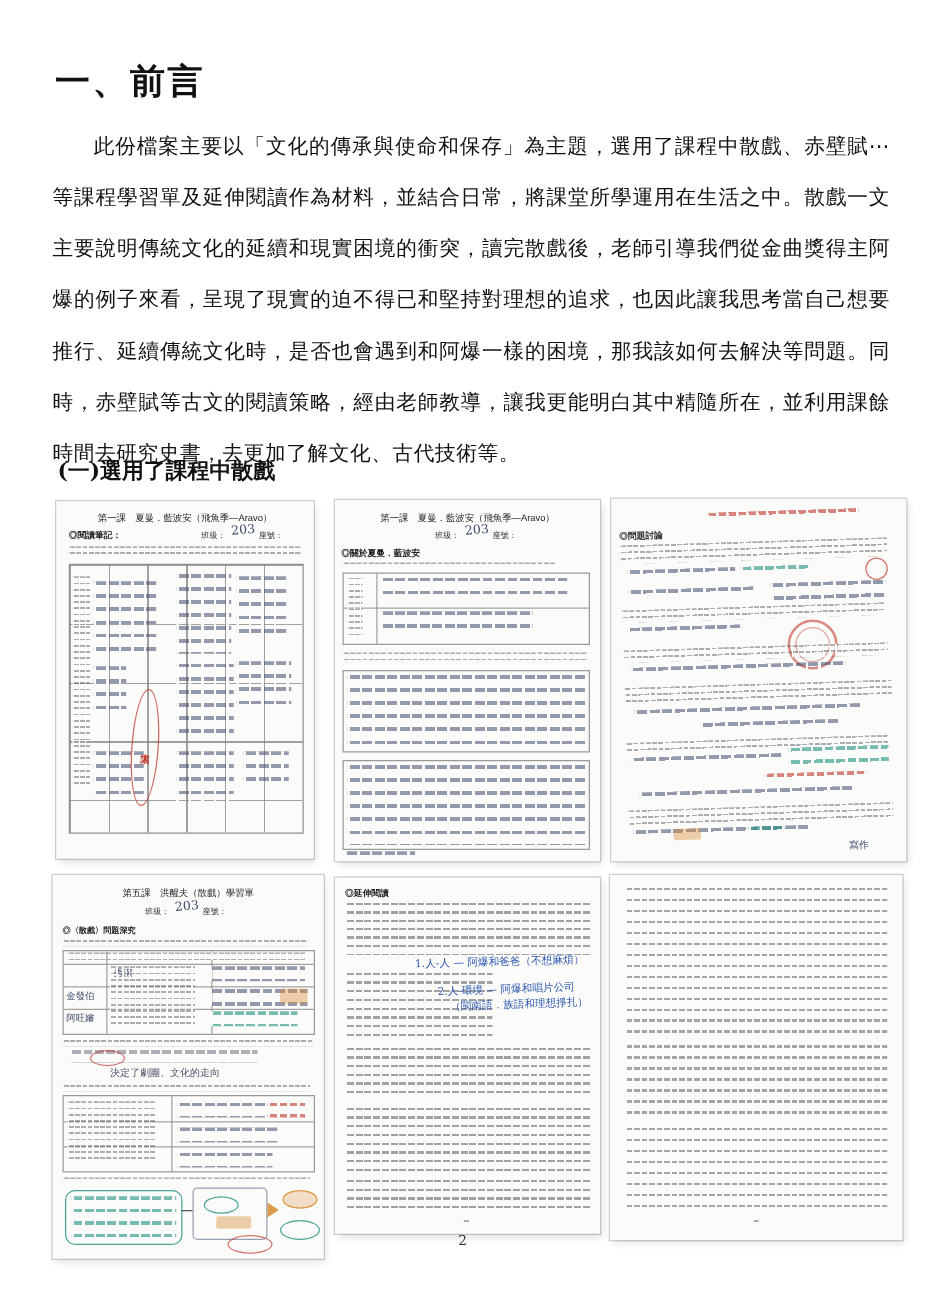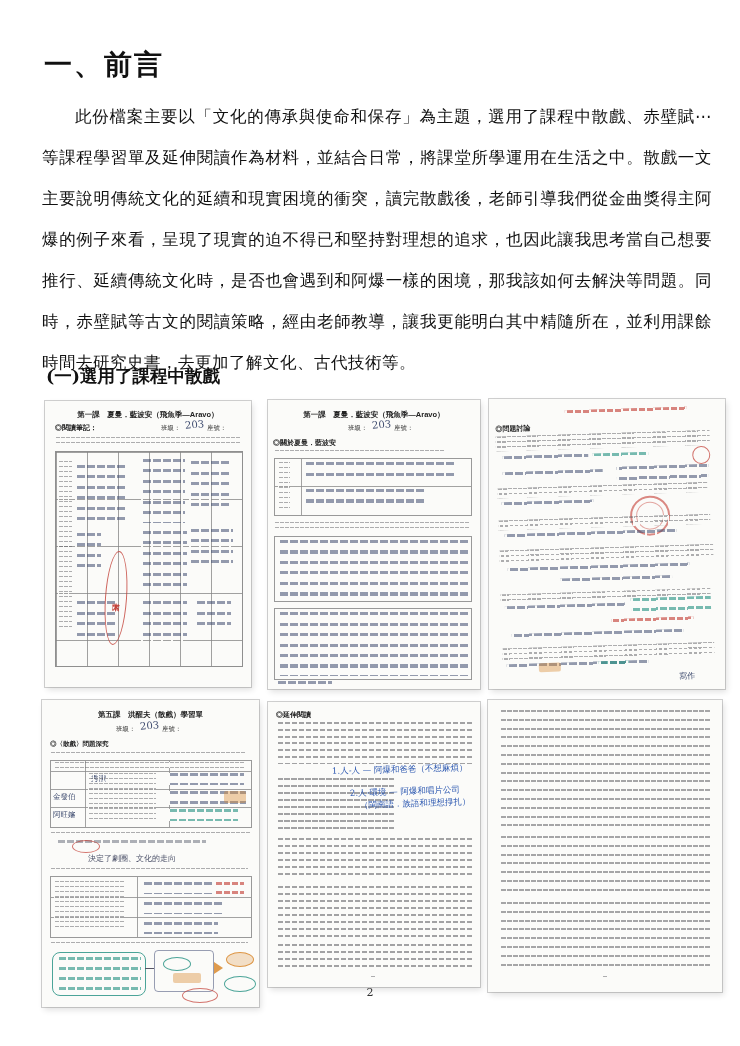--- a/index.html
+++ b/index.html
@@ -26,21 +26,21 @@
   .page-num {
     position:absolute; top:986px; left:0; width:740px; text-align:center;
     font-family:"DejaVu Serif", serif; font-size:11px; color:#333;
   }
   
   .scan {
     position:absolute; background:#fbfbf9;
     box-shadow:0 0 0 1px rgba(120,120,120,0.35), 2px 3px 6px rgba(0,0,0,0.12);
   }
   .scan * { position:absolute; }
-  .s-title { left:0; width:100%; text-align:center; font-weight:700; font-size:7.5px; color:#222; }
+  .s-title { left:0; width:100%; text-align:center; font-weight:400; font-size:7.5px; color:#222; }
   .s-label { font-weight:700; font-size:7px; color:#222; }
   .s-tiny  { font-size:6.5px; color:#333; }
   .s-hw    { font-size:8px; color:#3d4a6e; }
   .hw-num  { font-size:10px; color:#3d4a6e; transform:rotate(-5deg); font-family:"DejaVu Serif", serif; }
   
   .pb {
     background-image:
       repeating-linear-gradient(90deg, #fbfbf9 0 1.5px, transparent 1.5px 7px),
       repeating-linear-gradient(180deg, rgba(80,80,85,0.52) 0 1.8px, transparent 1.8px 7px);
   }

